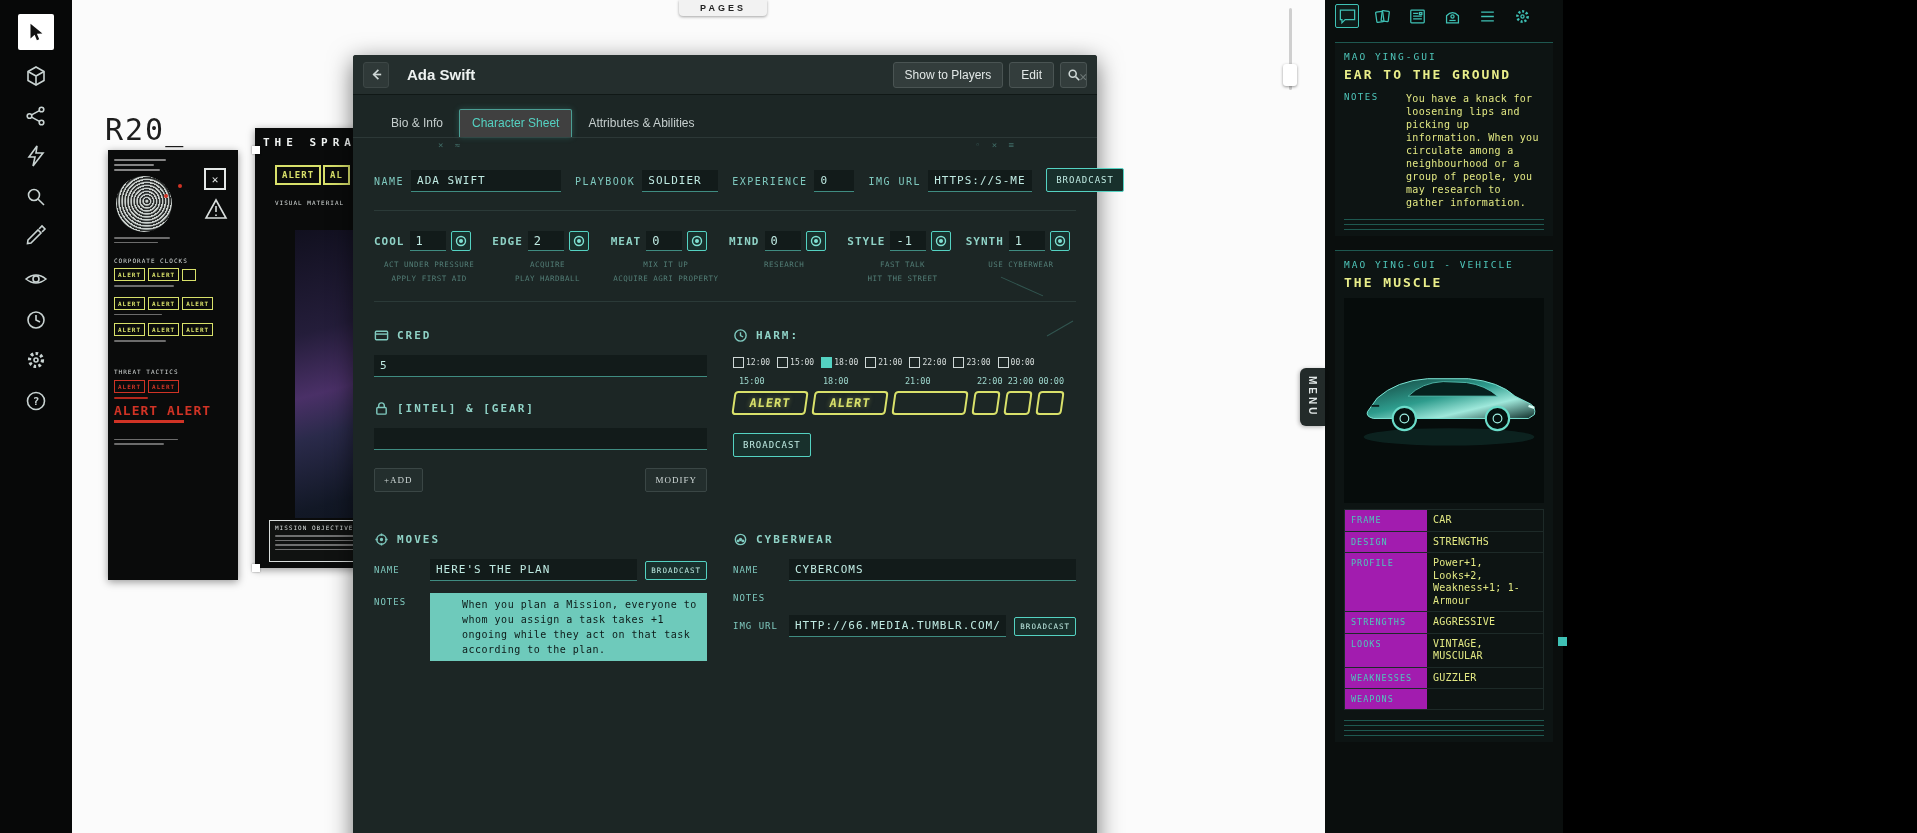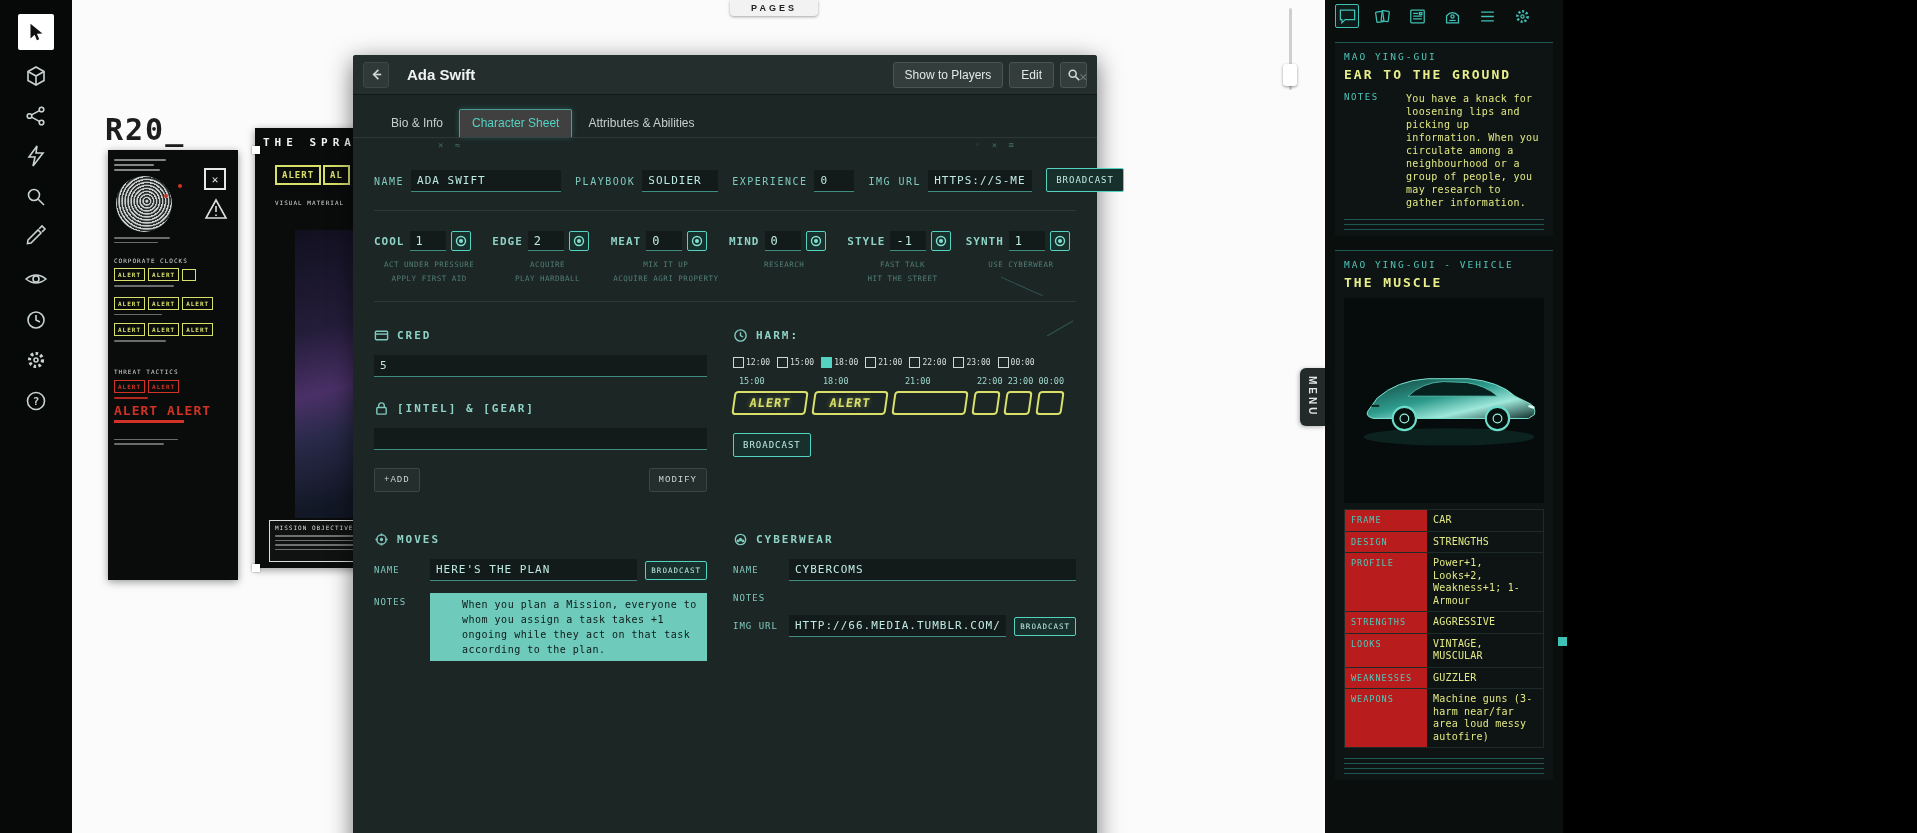--- a/index.html
+++ b/index.html
@@ -8,22 +8,22 @@
 
   
   .toolbar { position:absolute; left:0; top:0; width:72px; height:833px; background:#070808; z-index:5; }
   .tool { position:absolute; left:24px; width:24px; height:24px; color:#c9d3d2; cursor:pointer; }
   .tool svg { width:24px; height:24px; stroke:#c9d3d2; fill:none; stroke-width:1.6; }
   .tool-pointer { left:18px; top:14px; width:36px; height:36px; background:#fff; border-radius:2px; display:flex; align-items:center; justify-content:center; }
   .tool-pointer svg { width:22px; height:22px; stroke:none; fill:#111; }
 
   
   .canvas { position:absolute; left:72px; top:0; width:1253px; height:833px; background:#fbfbfb; z-index:1; }
-  .pages-tab { position:absolute; left:658px; top:0; width:88px; height:16px; background:#f2f2f2; border-radius:0 0 4px 4px; box-shadow:0 1px 3px rgba(0,0,0,.35); display:flex; align-items:center; justify-content:center; font-size:9px; font-weight:bold; letter-spacing:3px; color:#222; font-family:"Liberation Sans",sans-serif; }
-  .r20-logo { position:absolute; left:33px; top:112px; font-size:30px; font-weight:bold; color:#1d1d1d; letter-spacing:2px;text-align:center; }
+  .pages-tab { position:absolute; left:607px; top:0; width:88px; height:16px; background:#f2f2f2; border-radius:0 0 4px 4px; box-shadow:0 1px 3px rgba(0,0,0,.35); display:flex; align-items:center; justify-content:center; font-size:9px; font-weight:bold; letter-spacing:3px; color:#222; font-family:"Liberation Sans",sans-serif; }
+  .r20-logo { position:absolute; left:33px; top:112px; font-size:30px; font-weight:normal; color:#1d1d1d; letter-spacing:2px;text-align:center; }
 
   
   .zoom-track { position:absolute; left:1217px; top:8px; width:3px; height:82px; background:#cfcfcf; border-radius:2px; }
   .zoom-handle { position:absolute; left:1211px; top:64px; width:14px; height:22px; background:#fff; border-radius:3px; box-shadow:0 1px 3px rgba(0,0,0,.4); }
 
   
   .handout { position:absolute; background:#0a0b0b; box-shadow:0 2px 8px rgba(0,0,0,.4); }
   .ha { left:36px; top:150px; width:130px; height:430px; padding:6px; }
   .hb { left:183px; top:128px; width:292px; height:440px; padding:8px; }
   .bar { height:2px; background:rgba(255,255,255,.5); margin:3px 0; border-radius:1px; }
@@ -91,21 +91,21 @@
   .stat-move { text-align:center; font-size:7.5px; letter-spacing:.5px; color:#527d76; margin-top:9px; white-space:nowrap; }
   .stat-move + .stat-move { margin-top:5px; }
 
   .cols { display:grid; grid-template-columns:333px 1fr; column-gap:26px; row-gap:40px; margin-top:26px; }
   .sec-head { display:flex; align-items:center; gap:8px; }
   .sec-head svg { width:15px; height:15px; stroke:#7fc9bf; fill:none; stroke-width:1.5; flex:none; }
   .sec-title { font-size:11px; font-weight:bold; color:#8fd2c6; letter-spacing:2px; }
   .wide-input { width:100%; margin-top:12px; }
 
   .intel-btns { display:flex; justify-content:space-between; margin-top:18px; }
-  .btn-gray { background:#232e2d; border:1px solid #3a4645; color:#cfd8d7; border-radius:2px; font-family:Liberation Mono, monospace; font-size:9px; letter-spacing:1px; padding:6px 9px; cursor:pointer; }
+  .btn-gray { background:#232e2d; border:1px solid #3a4645; color:#cfd8d7; border-radius:2px; font-family:Liberation Serif, serif; font-size:9px; letter-spacing:1px; padding:6px 9px; cursor:pointer; }
 
   .hchecks { display:flex; gap:7px; margin-top:14px; flex-wrap:nowrap; }
   .hcheck { display:flex; align-items:center; gap:2px; }
   .cb { width:11px; height:11px; border:1px solid #cfd8d7; display:inline-block; cursor:pointer; flex:none; }
   .cb.checked { background:#54d2c2; border-color:#54d2c2; }
   .cbl { font-size:8px; color:#d7dedd; letter-spacing:0; }
   .seg-times { position:relative; height:12px; margin-top:8px; font-size:8.5px; color:#9fd8ce; letter-spacing:0; }
   .seg-times span { position:absolute; top:0; }
   .segments { display:flex; gap:6px; margin-top:3px; }
   .seg { height:24px; border:2px solid #d8e06a; border-radius:4px; transform:skewX(-8deg); display:flex; align-items:center; justify-content:center; color:#d8e06a; font-weight:800; font-size:12px; letter-spacing:1px; text-shadow:0 0 5px rgba(216,224,106,.5); }
@@ -136,21 +136,21 @@
   .cn-label { width:62px; flex:none; font-size:9px; color:#4fc7bb; letter-spacing:1.5px; }
   .cn-text { flex:1; font-size:10px; color:#e3e983; line-height:1.3; letter-spacing:.3px; }
   .card-lines { margin-top:10px; }
   .card-lines div { border-top:1px solid #1e5850; margin-top:4px; }
 
   .veh-img { margin-top:8px; height:205px; background:#060c0b; position:relative; overflow:hidden; }
   .veh-img svg { position:absolute; left:8px; top:28px; width:194px; height:150px; }
   .veh-table { margin-top:6px; border:1px solid #1d2a28; }
   .vrow { display:flex; border-top:1px solid #1d2a28; }
   .vrow:first-child { border-top:none; }
-  .vlabel { width:82px; flex:none; background:#b91c1c; color:#4fc7bb; font-size:8.5px; letter-spacing:1px; padding:5px 6px; }
+  .vlabel { width:82px; flex:none; background:#a21caf; color:#4fc7bb; font-size:8.5px; letter-spacing:1px; padding:5px 6px; }
   .vvalue { flex:1; color:#e3e983; font-size:10px; line-height:1.25; padding:4px 6px; letter-spacing:.2px; }
 
   .corner-accent { position:absolute; left:1558px; top:637px; width:9px; height:9px; background:#3fc1b5; z-index:6; }
 </style>
 </head>
 <body>
 
 <div class="toolbar">
   <div class="tool tool-pointer">
     <svg viewBox="0 0 24 24">
@@ -669,21 +669,20 @@
       <div class="vrow">
           <span class="vlabel">LOOKS</span>
           <span class="vvalue">VINTAGE, MUSCULAR</span>
         </div>
       <div class="vrow">
           <span class="vlabel">WEAKNESSES</span>
           <span class="vvalue">GUZZLER</span>
         </div>
       <div class="vrow">
           <span class="vlabel">WEAPONS</span>
-          <span class="vvalue">Machine guns (3-harm near/far area loud messy autofire)</span>
         </div>
     </div>
     <div class="card-lines">
         <div></div>
         <div></div>
         <div></div>
         <div></div>
       </div>
   </div>
 </div>

